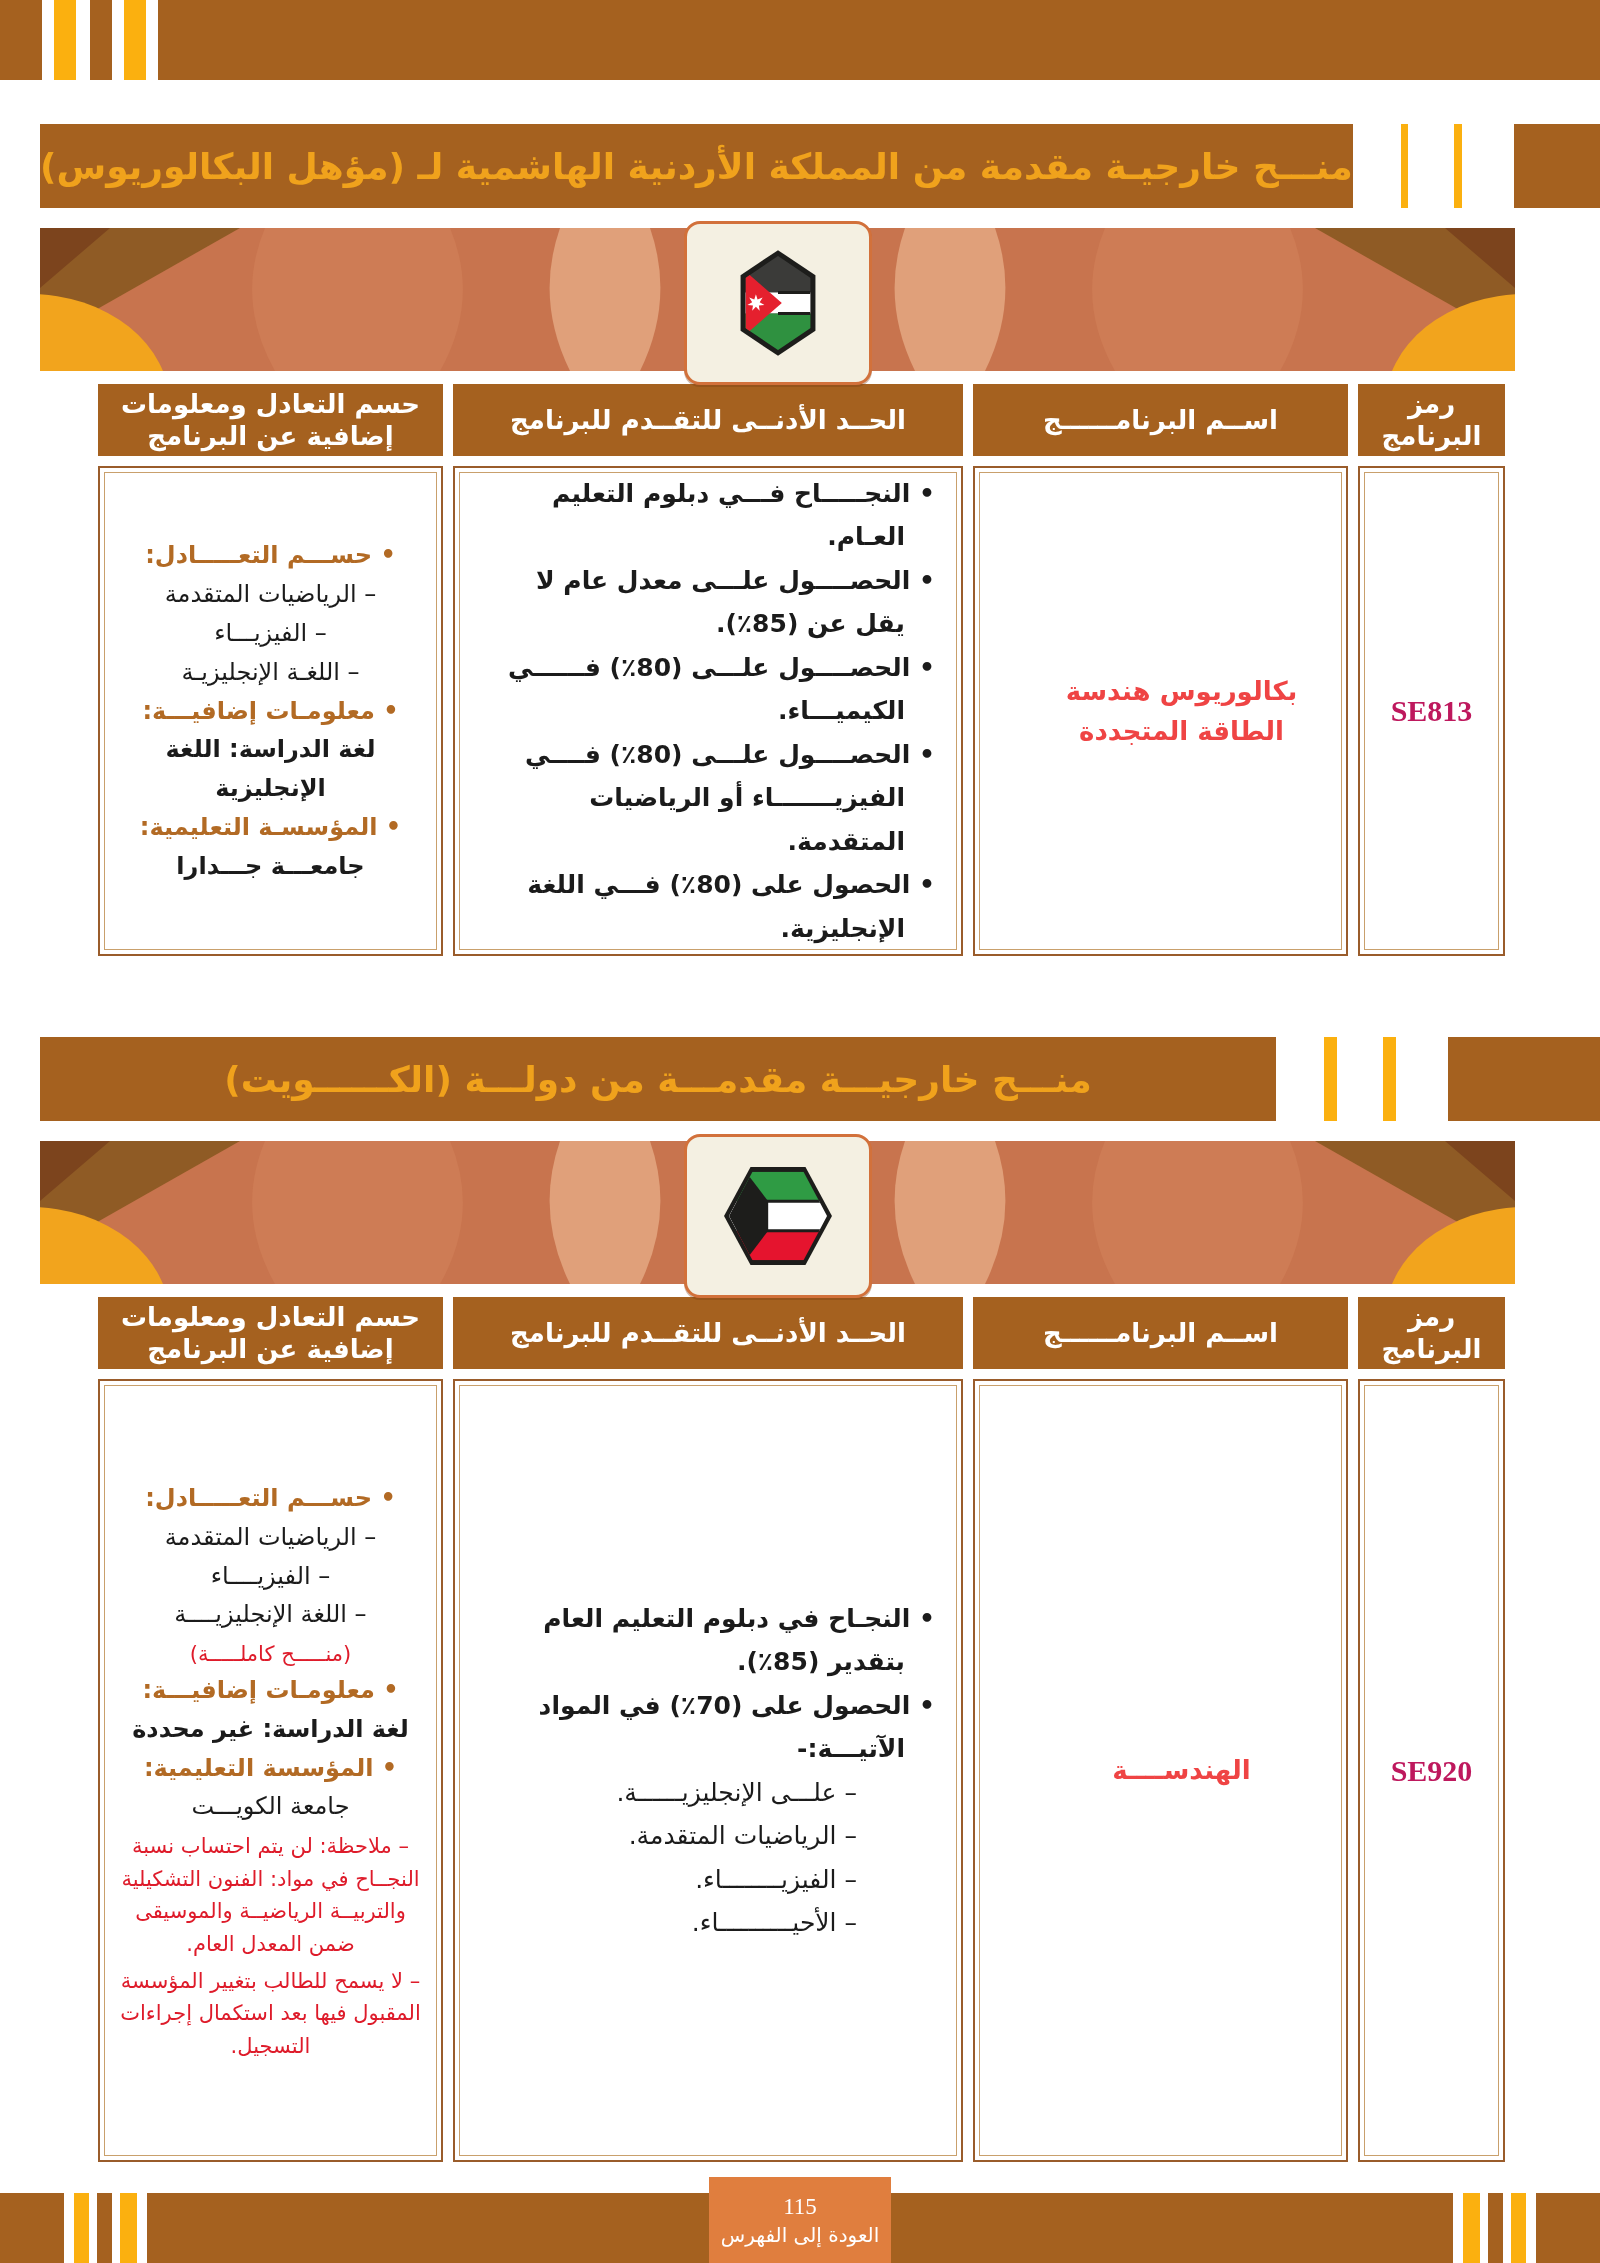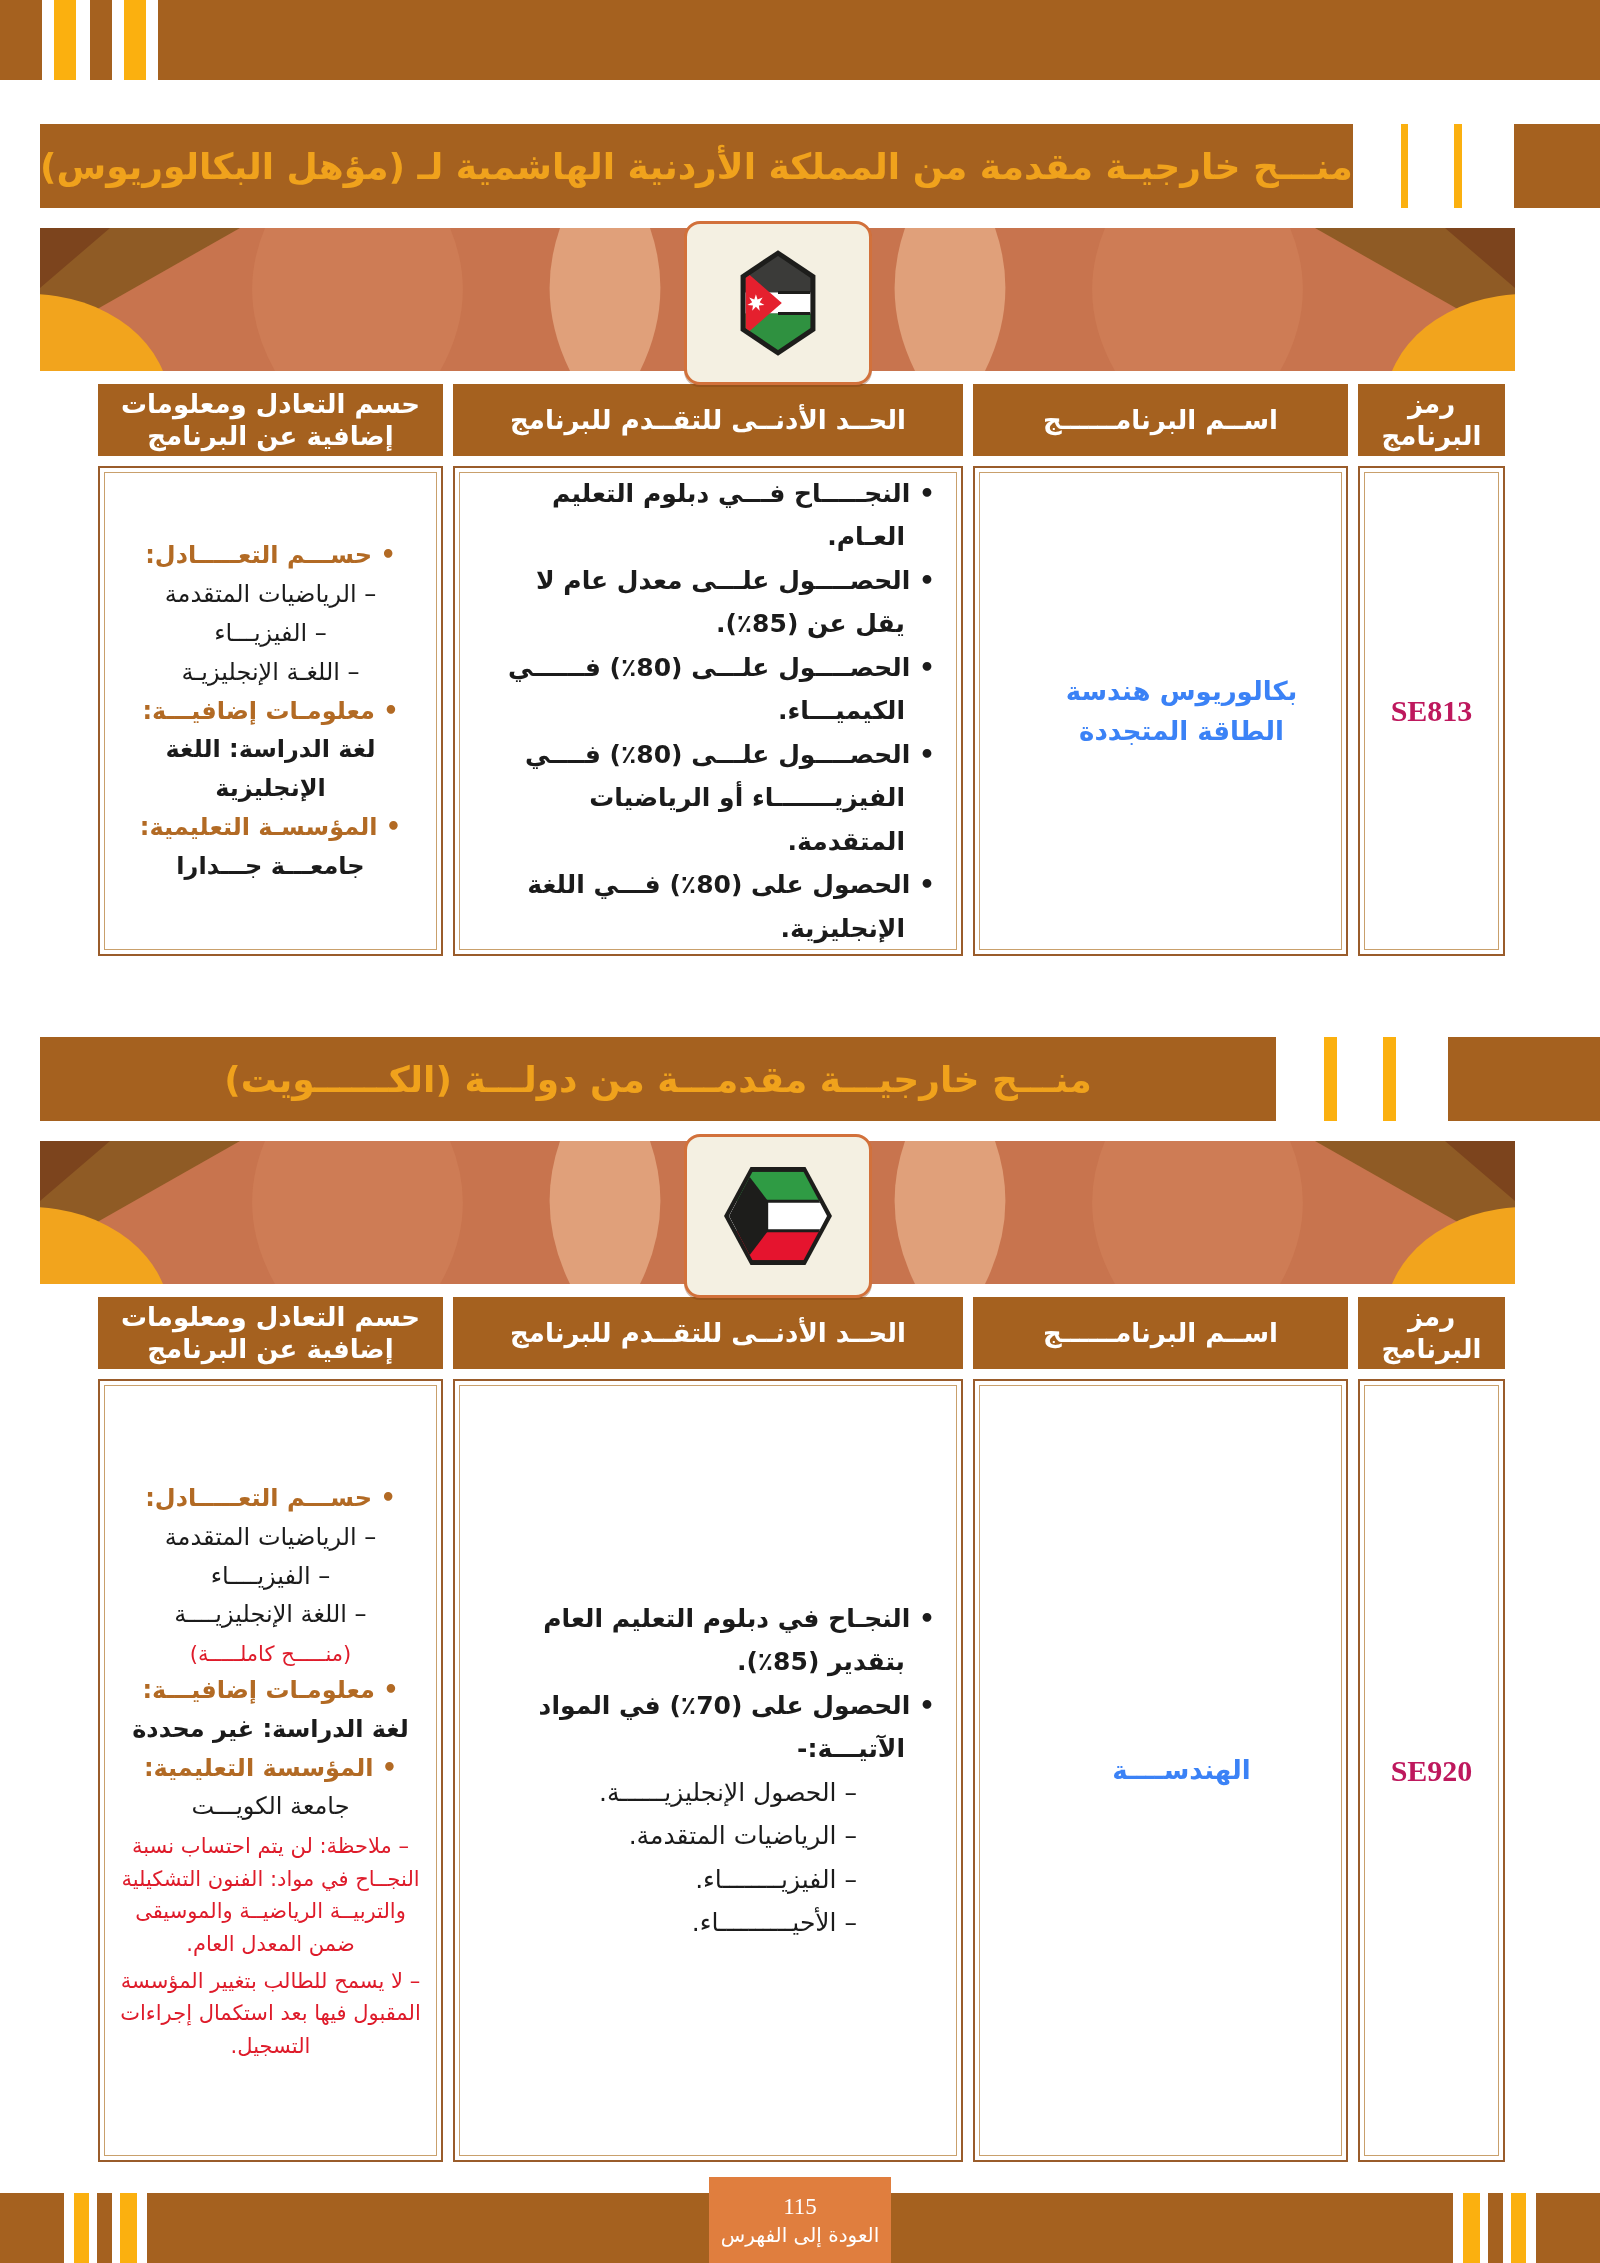--- a/index.html
+++ b/index.html
@@ -34,21 +34,21 @@
   .thead{display:flex;direction:rtl;margin:13px 0 0 90px;width:1415px;gap:10px;}
   .tbody{display:flex;direction:rtl;margin:10px 0 0 90px;width:1415px;gap:10px;}
   .th{background:#A5611F;color:#ffffff;font-weight:bold;font-size:26px;height:72px;
       display:flex;align-items:center;justify-content:center;text-align:center;line-height:1.25;}
   .td{background:#ffffff;border:2px solid #9A5C2B;outline:1px solid #C9A06C;outline-offset:-7px;
       box-sizing:border-box;display:flex;flex-direction:column;align-items:center;justify-content:center;}
   .col-code{width:147px;} .col-name{width:375px;} .col-min{width:510px;} .col-info{width:345px;}
   .h1row{height:490px;} .h2row{height:783px;}
 
   .code-text{font-family:"Liberation Serif",serif;font-weight:bold;font-size:30px;color:#be185d;}
-  .name-text{color:#3b82f6;font-weight:bold;font-size:26px;text-align:center;direction:rtl;
+  .name-text{color:#ef4444;font-weight:bold;font-size:26px;text-align:center;direction:rtl;
              line-height:1.55;padding:0 20px;margin-left:42px;}
 
   .reqs{width:100%;box-sizing:border-box;padding:0 26px;direction:rtl;text-align:right;}
   .req{font-size:25px;line-height:1.74;color:#1b1b1b;padding-right:30px;text-indent:-30px;font-weight:bold;}
   .req-sub{font-size:25px;line-height:1.74;color:#1b1b1b;padding-right:78px;}
 
   .info{width:100%;box-sizing:border-box;padding:0 16px;direction:rtl;text-align:center;
         font-size:24px;line-height:1.62;color:#1b1b1b;}
   .info .lbl{color:#B26A24;font-weight:bold;}
   .info .subb{font-weight:bold;}
@@ -209,21 +209,21 @@
     <div class="td col-code h2row">
       <div class="code-text">SE920</div>
     </div>
     <div class="td col-name h2row">
       <div class="name-text">الهندســــة</div>
     </div>
     <div class="td col-min h2row">
       <div class="reqs">
         <div class="req">• النجـاح في دبلوم التعليم العام بتقدير (85٪).</div>
         <div class="req">• الحصول على (70٪) في المواد الآتيـــة:-</div>
-        <div class="req-sub">– الحصول الإنجليزيــــــة.</div>
+        <div class="req-sub">– علـــى الإنجليزيــــــة.</div>
         <div class="req-sub">– الرياضيات المتقدمة.</div>
         <div class="req-sub">– الفيزيــــــــاء.</div>
         <div class="req-sub">– الأحيــــــــــاء.</div>
       </div>
     </div>
     <div class="td col-info h2row">
       <div class="info">
         <div class="lbl">• حســـم التعـــــادل:</div>
         <div class="sub">– الرياضيات المتقدمة</div>
         <div class="sub">– الفيزيــــاء</div>

